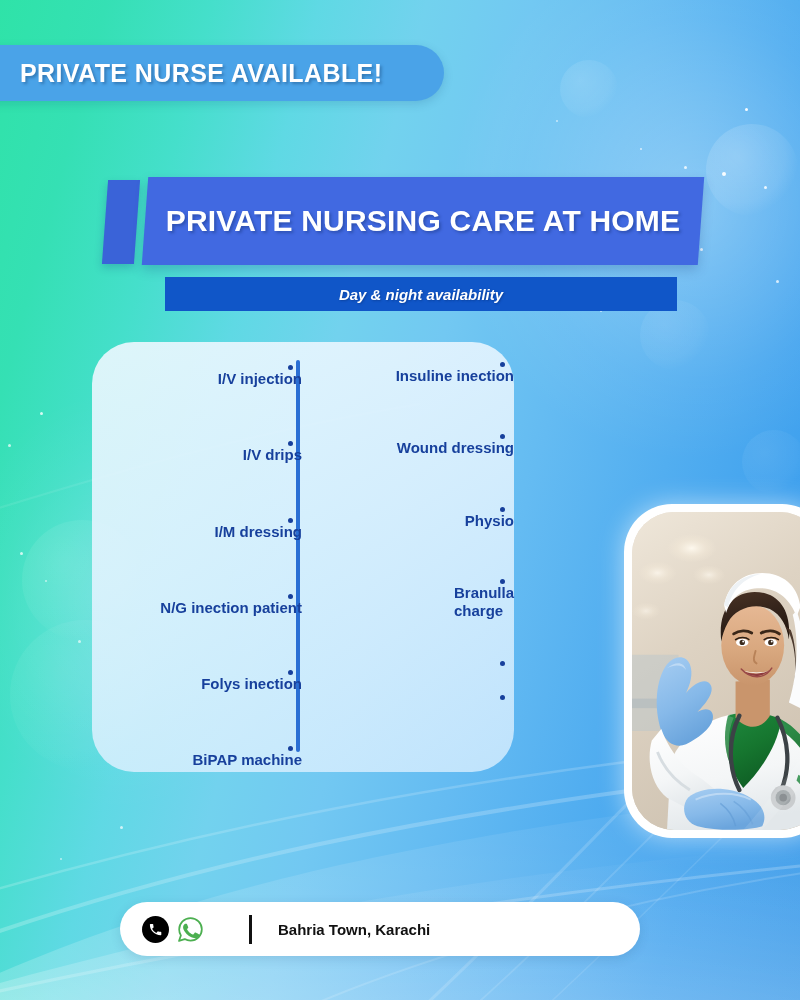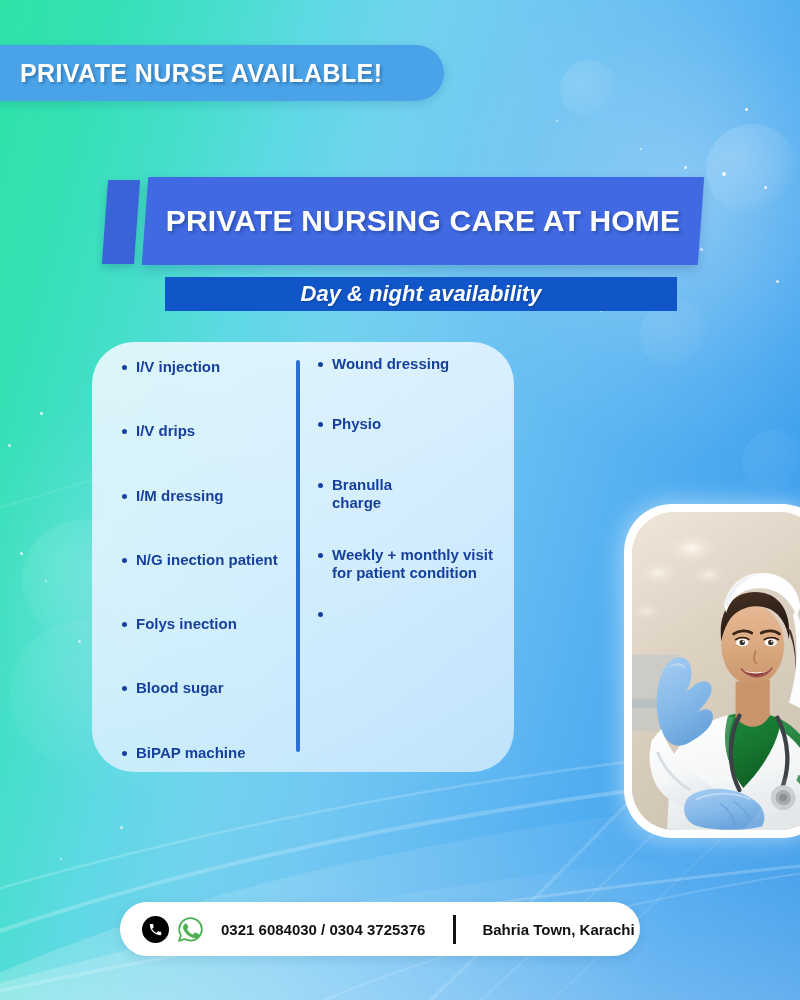--- a/index.html
+++ b/index.html
@@ -117,21 +117,21 @@
     top: 277px;
     width: 512px;
     height: 34px;
     background: #1056c8;
     display: flex;
     align-items: center;
     justify-content: center;
   }
   #subtitle-bar .txt {
     color: #ffffff;
-    font-size: 22px;
+    font-size: 15px;
     font-style: italic;
     font-weight: bold;
     white-space: nowrap;
     text-shadow: 1px 1px 2px rgba(10,40,100,0.40);
   }
 
   
   #services-card {
     position: absolute;
     left: 92px;
@@ -154,25 +154,26 @@
     background: #2a6fd4;
     border-radius: 2px;
   }
 
   .svc-col { position: absolute; }
   #svc-col-left  { left: 122px; top: 358px; width: 180px; }
   #svc-col-right { left: 318px; top: 355px; width: 196px; }
 
   .svc-item {
     display: flex;
-    align-items: flex-start;
+    align-items: flex-end;
     color: #17409c;
     font-size: 15px;
     font-weight: bold;
     line-height: 1.22;
+    flex-direction: column;
   }
   #svc-col-left  .svc-item { margin-bottom: 46px; }
   #svc-col-right .svc-item { margin-bottom: 42px; }
 
   .svc-bullet {
     flex: 0 0 auto;
     width: 5px;
     height: 5px;
     border-radius: 50%;
     background: #17409c;
@@ -357,46 +358,44 @@
     <div class="svc-item">
       <span class="svc-bullet"></span>
       <span class="svc-label">N/G inection patient</span>
     </div>
     <div class="svc-item">
       <span class="svc-bullet"></span>
       <span class="svc-label">Folys inection</span>
     </div>
     <div class="svc-item">
       <span class="svc-bullet"></span>
-      <span class="svc-label">Blood sugar</span>
-    </div>
-    <div class="svc-item">
-      <span class="svc-bullet"></span>
       <span class="svc-label">BiPAP machine</span>
     </div>
   </div>
 
   <div class="svc-col" id="svc-col-right">
+    <div class="svc-item">
+      <span class="svc-bullet"></span>
+      <span class="svc-label">Insuline inection</span>
+    </div>
     <div class="svc-item">
       <span class="svc-bullet"></span>
       <span class="svc-label">Wound dressing</span>
     </div>
     <div class="svc-item">
       <span class="svc-bullet"></span>
       <span class="svc-label">Physio</span>
     </div>
     <div class="svc-item" style="margin-bottom:34px;">
       <span class="svc-bullet"></span>
       <span class="svc-label">Branulla
 charge</span>
     </div>
     <div class="svc-item" style="margin-bottom:22px;">
       <span class="svc-bullet"></span>
-      <span class="svc-label">Weekly + monthly visit
-for patient condition</span>
     </div>
     <div class="svc-item" style="margin-bottom:0;">
       <span class="svc-bullet"></span>
     </div>
   </div>
 
   <div id="nurse-frame">
     <div id="nurse-photo">
       <svg viewBox="0 0 206 334" width="100%" height="100%" preserveAspectRatio="xMidYMid slice">
         <defs>
@@ -533,20 +532,19 @@
       </svg>
     </span>
 
     <span class="wa-icon">
       <svg width="29" height="29" viewBox="0 0 32 32" aria-hidden="true">
         <path d="M16 3.4C9.1 3.4 3.5 9 3.5 15.9c0 2.4.7 4.7 1.9 6.6L3.3 28.6l6.3-2c1.9 1.1 4.1 1.7 6.4 1.7 6.9 0 12.5-5.6 12.5-12.5S22.9 3.4 16 3.4z" fill="none" stroke="#4caf50" stroke-width="1.9" stroke-linejoin="round"></path>
         <path d="M12.2 10.3c-.3-.7-.6-.7-.9-.7h-.8c-.3 0-.8.1-1.2.6-.4.5-1.5 1.5-1.5 3.5s1.6 4.1 1.8 4.4c.2.3 3 4.7 7.4 6.4 3.7 1.4 4.4 1.1 5.2 1.1.8-.1 2.6-1.1 3-2.1.4-1 .4-1.9.3-2.1-.1-.2-.4-.3-.9-.5-.4-.2-2.6-1.3-3-1.5-.4-.1-.7-.2-1 .2-.3.5-1.1 1.4-1.3 1.7-.2.3-.5.3-.9.1-.4-.2-1.9-.7-3.6-2.2-1.3-1.2-2.2-2.7-2.5-3.1-.2-.4 0-.6.2-.8.2-.2.4-.5.6-.7.2-.3.3-.4.4-.7.1-.3.1-.5 0-.7-.1-.2-1-2.4-1.3-3.1z" fill="#4caf50"></path>
       </svg>
     </span>
 
-    <span id="contact-phones">0321 6084030 / 0304 3725376</span>
 
     <span id="contact-sep"></span>
 
     <span id="contact-location">Bahria Town, Karachi</span>
   </div>
 
 </div>
 
 </body></html>

